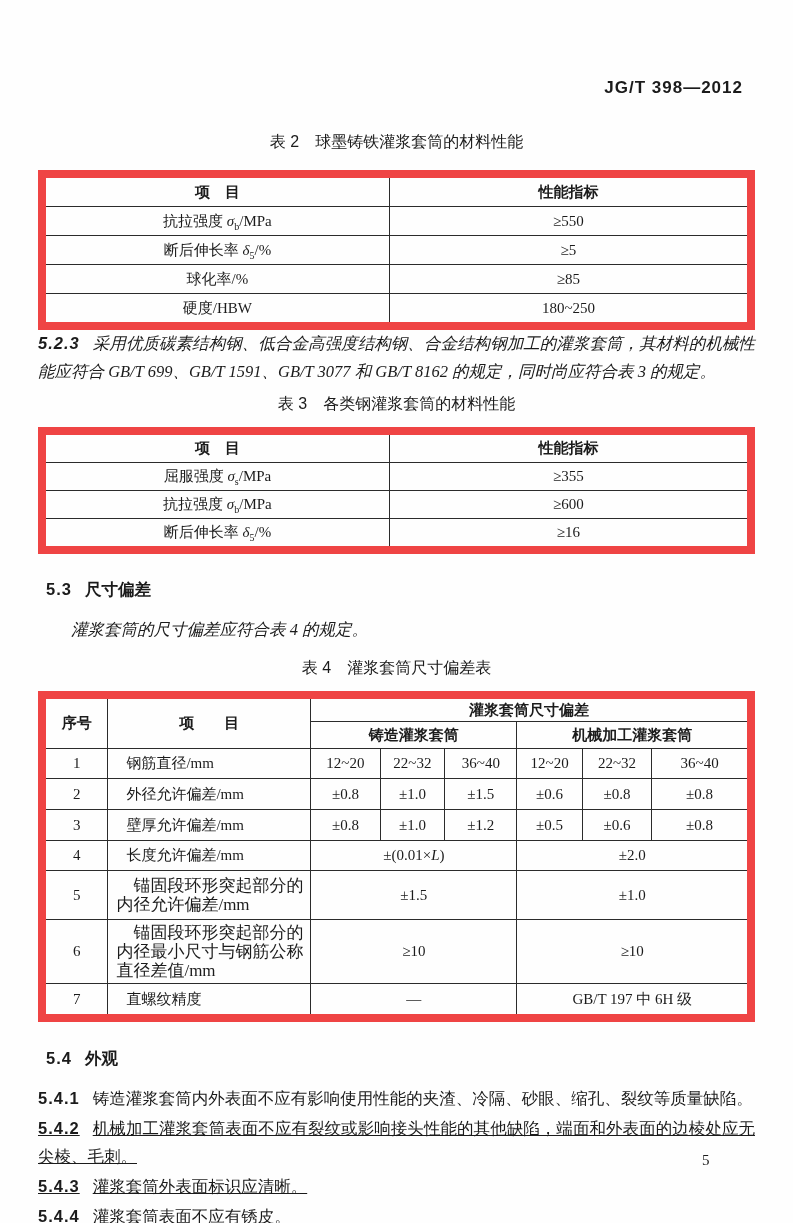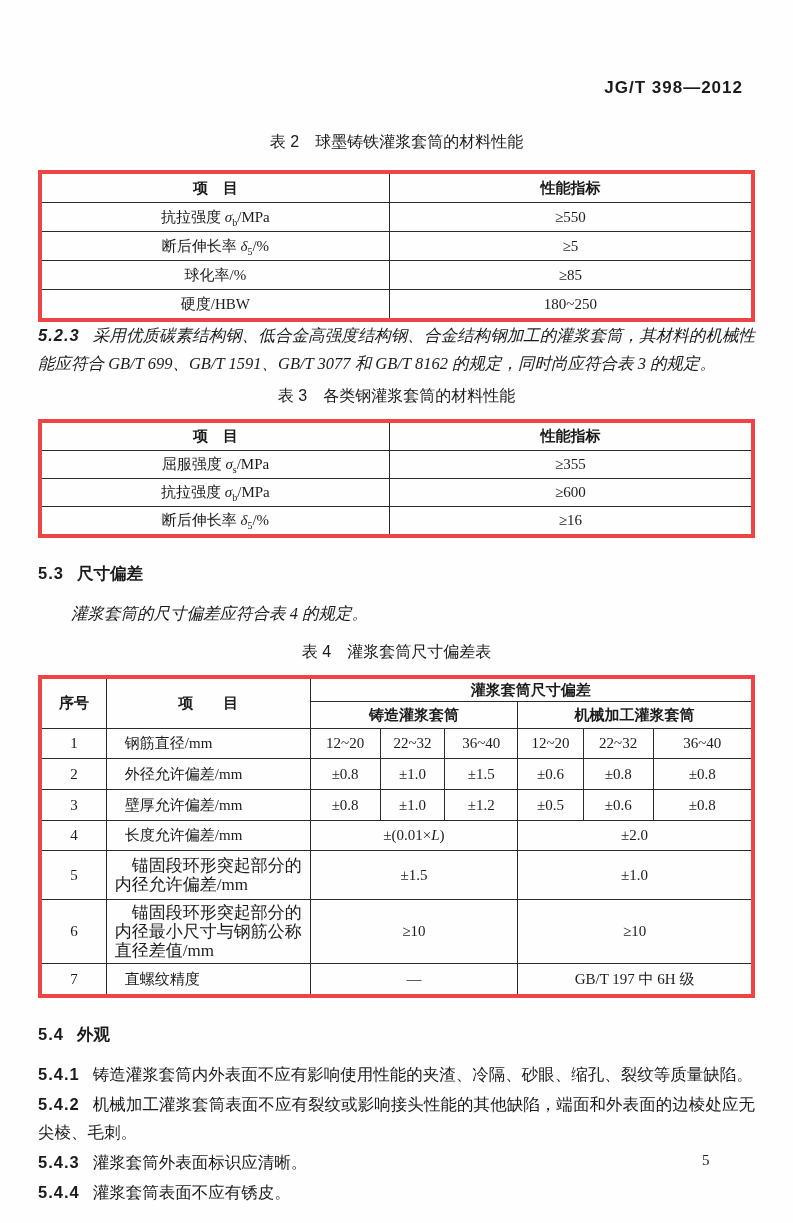--- a/index.html
+++ b/index.html
@@ -32,21 +32,21 @@
     height:20px;line-height:20px;
   }
   .cap2{margin:34px 0 18px 0;}
   .cap3{margin:9px 0 13px 0;}
   .cap4{margin:15px 0 13px 0;}
   
   table{
     width:100%;
     border-collapse:collapse;
     table-layout:fixed;
-    border:4px solid #ef4444;
+    border:8px solid #ef4444;
   }
   th,td{
     border:1px solid #2b2b2b;
     text-align:center;
     vertical-align:middle;
     padding:0 3px;
     overflow:hidden;
   }
   th{
     font-family:"Liberation Sans","DejaVu Sans",sans-serif;
@@ -87,28 +87,28 @@
     font-family:"Liberation Sans","DejaVu Sans",sans-serif;
     font-weight:bold;
     margin-right:13px;
     letter-spacing:1px;
   }
   .s523{font-style:italic;}
   .heading{
     font-family:"Liberation Sans","DejaVu Sans",sans-serif;
     font-weight:bold;
     font-size:16.5px;
-    height:22px;line-height:22px;
+    height:22px;line-height:22px;margin-left:8px;
   }
   .heading .num{margin-right:13px;letter-spacing:1px;}
   .h53{margin-top:24px;}
   .h54{margin-top:25px;}
   .body53{margin-top:16px;text-indent:33px;line-height:27px;font-style:italic;}
   .s541{margin-top:15px;}
-  .s54x{margin-top:1px;}
+  .s54x{margin-top:1px;text-decoration:underline;}
   .para.l28{line-height:28px;}
   
   .page-num{
     position:absolute;
     top:1152px;left:702px;
     font-size:15px;
     font-family:"Liberation Serif","DejaVu Serif",serif;
   }
 </style>
 </head>

